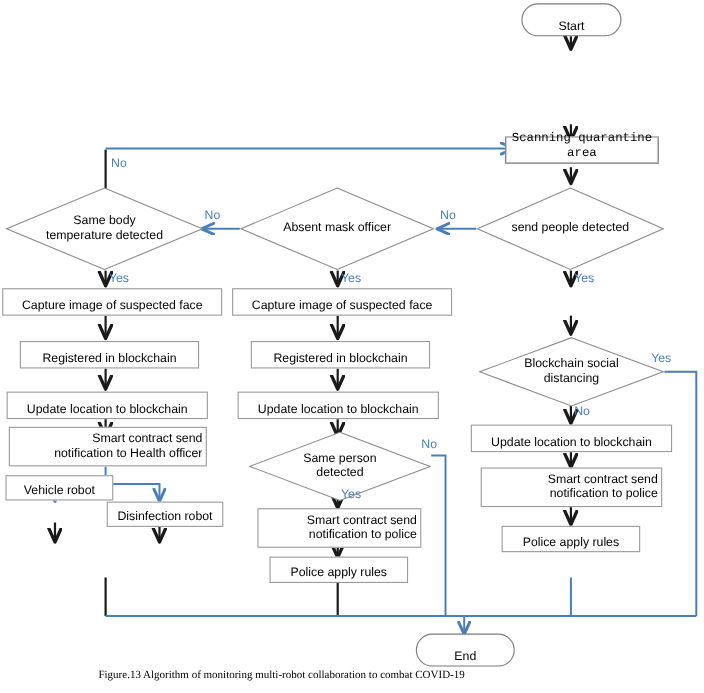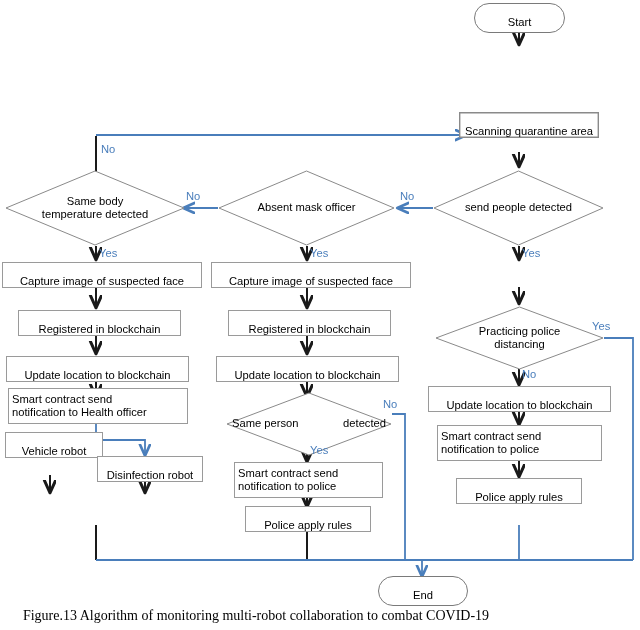--- a/index.html
+++ b/index.html
@@ -6,45 +6,45 @@
   body{
     width:640px;height:630px;position:relative;overflow:hidden;
     font-family:"Liberation Sans",sans-serif;
     -webkit-font-smoothing:antialiased;
   }
   #stage{position:absolute;left:0;top:0;width:640px;height:630px;}
   svg#wires{position:absolute;left:0;top:0;width:640px;height:630px;}
 
   .node{
     position:absolute;box-sizing:border-box;
-    display:flex;align-items:flex-start;justify-content:center;
+    display:flex;align-items:flex-end;justify-content:center;
     text-align:center;background:#ffffff;color:#000000;
     border:1px solid #9a9a9a;
     font-size:11.2px;line-height:13.5px;
-    padding:12px 3px;
+    padding:1px 3px;
   }
   .node.term{border-radius:22px;border:1px solid #7a7a7a;}
   .node.thick{border:1px solid #8a8a8a;box-shadow:0 0 0 0.4px #8a8a8a inset;}
 
   .diamond{position:absolute;}
   .diamond .dlabel{
     position:absolute;left:0;top:0;width:100%;height:100%;
     display:flex;align-items:center;justify-content:center;
     text-align:center;font-size:11.2px;line-height:13.5px;color:#000;
     padding:0 6px;box-sizing:border-box;
   }
 
   .elabel{
     position:absolute;color:#4a7ebb;font-size:11.2px;line-height:12px;
     white-space:nowrap;
   }
 
   .caption{
     position:absolute;left:0;width:512px;text-align:center;
-    font-family:"Liberation Serif",serif;font-size:14px;color:#000;
+    font-family:"Liberation Serif",serif;font-size:10px;color:#000;
   }
 </style>
 </head>
 <body>
 
 <div id="stage">
 
   <svg id="wires" viewBox="0 0 640 630" xmlns="http://www.w3.org/2000/svg">
     <defs>
       <marker id="abk" markerWidth="9" markerHeight="9" refX="6.2" refY="3.2" orient="auto" markerUnits="strokeWidth">
@@ -93,21 +93,21 @@
       <path d="M96,560 L633,560"></path>
       <path d="M422,560 L422,576" marker-end="url(#abl)"></path>
     </g>
   </svg>
 
   <div class="node term" style="left:474px;top:3px;width:91px;height:30px;">
     <span>Start</span>
   </div>
 
 
-  <div class="node thick" style="left:459px;top:112px;width:140px;height:25px;">
+  <div class="node thick" style="left:459px;top:124px;width:140px;height:25px;font-family:Liberation Mono, monospace;">
     <span>Scanning quarantine area</span>
   </div>
 
   <div class="diamond" style="left:433px;top:170px;width:171px;height:76px;">
     <svg viewBox="0 0 171 76" style="position:absolute;left:0;top:0;width:171px;height:76px;">
       <polygon points="85.5,1 170,38 85.5,75 1,38" fill="#ffffff" stroke="#8a8a8a" stroke-width="1"></polygon>
     </svg>
     <div class="dlabel">send people detected</div>
   </div>
 
@@ -155,41 +155,41 @@
     <span>Registered in blockchain</span>
   </div>
   <div class="node" style="left:216px;top:356px;width:183px;height:25px;">
     <span>Update location to blockchain</span>
   </div>
 
   <div class="diamond" style="left:226px;top:392px;width:166px;height:64px;">
     <svg viewBox="0 0 166 64" style="position:absolute;left:0;top:0;width:166px;height:64px;">
       <polygon points="83,1 165,32 83,63 1,32" fill="#ffffff" stroke="#8a8a8a" stroke-width="1"></polygon>
     </svg>
-    <div class="dlabel" style="flex-direction:row;justify-content:space-between;">
+    <div class="dlabel" style="flex-direction:column;">
       <span>Same person</span>
       <span>detected</span>
     </div>
   </div>
 
   <div class="node" style="left:234px;top:462px;width:149px;height:36px;flex-direction:column;">
     <span>Smart contract send</span>
     <span>notification to police</span>
   </div>
   <div class="node" style="left:245px;top:506px;width:126px;height:24px;">
     <span>Police apply rules</span>
   </div>
 
 
   <div class="diamond" style="left:435px;top:306px;width:169px;height:64px;">
     <svg viewBox="0 0 169 64" style="position:absolute;left:0;top:0;width:169px;height:64px;">
       <polygon points="84.5,1 168,32 84.5,63 1,32" fill="#ffffff" stroke="#8a8a8a" stroke-width="1"></polygon>
     </svg>
     <div class="dlabel" style="flex-direction:column;">
-      <span>Practicing police</span>
+      <span>Blockchain social</span>
       <span>distancing</span>
     </div>
   </div>
 
   <div class="node" style="left:428px;top:386px;width:183px;height:25px;">
     <span>Update location to blockchain</span>
   </div>
   <div class="node" style="left:437px;top:425px;width:165px;height:36px;flex-direction:column;">
     <span>Smart contract send</span>
     <span>notification to police</span>

